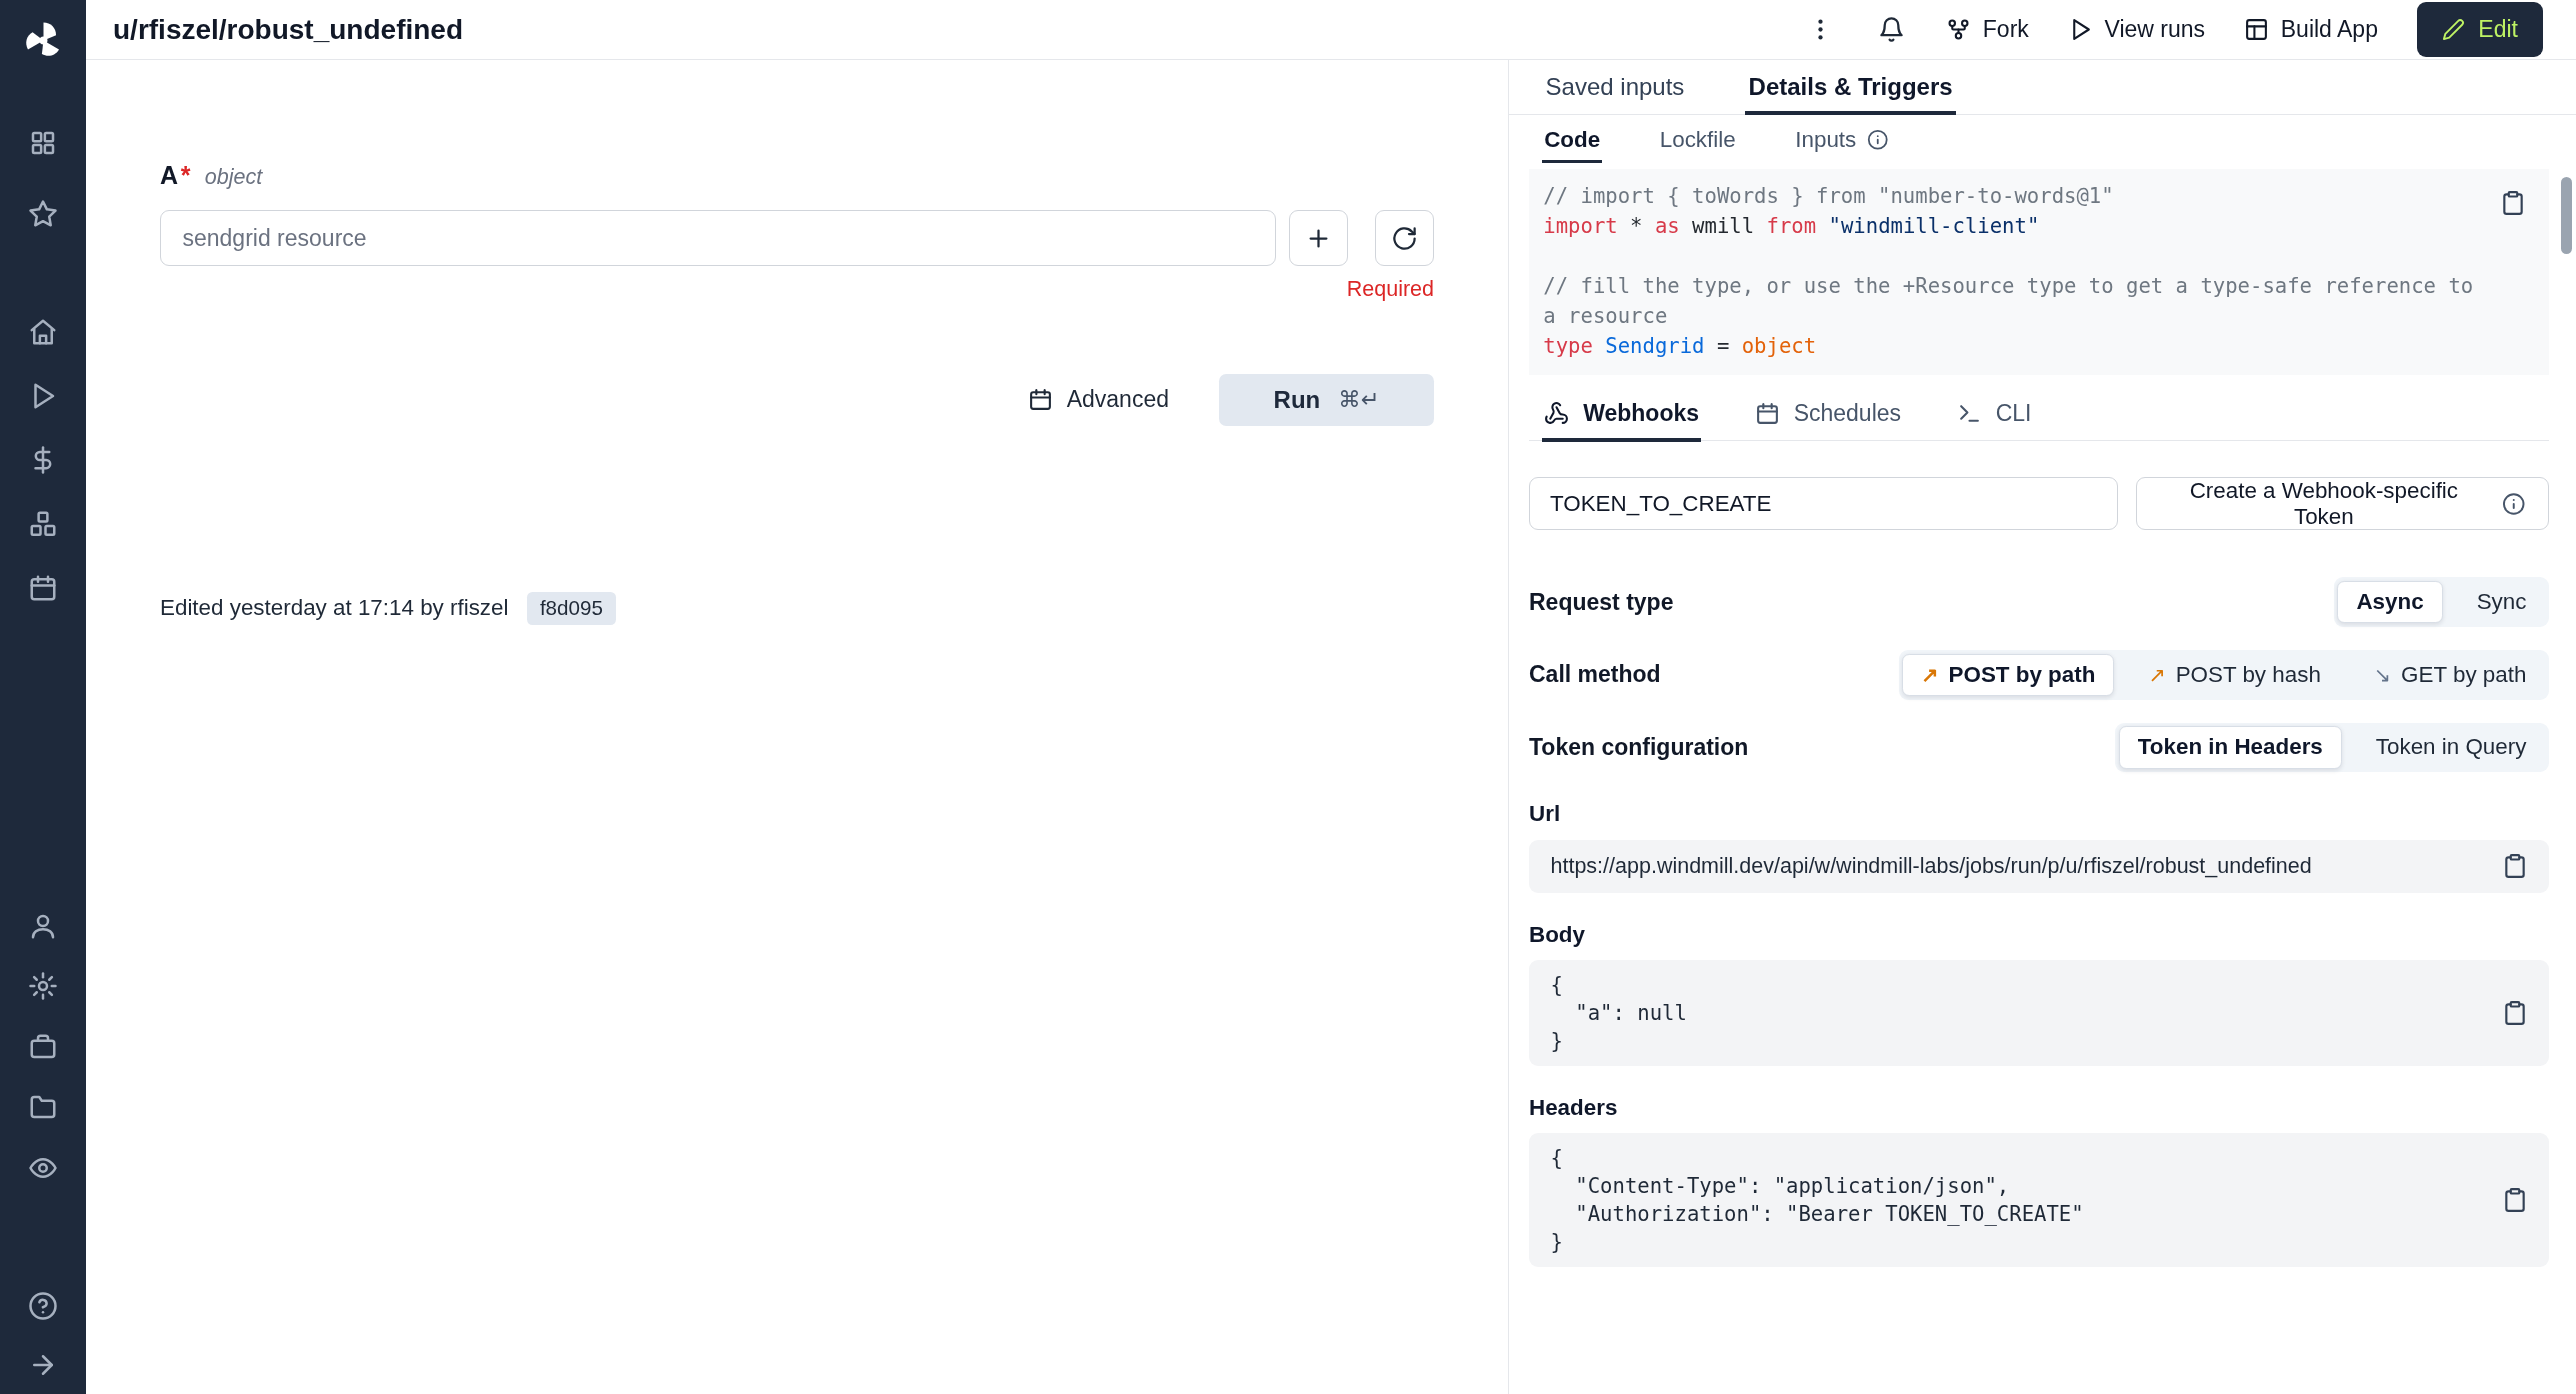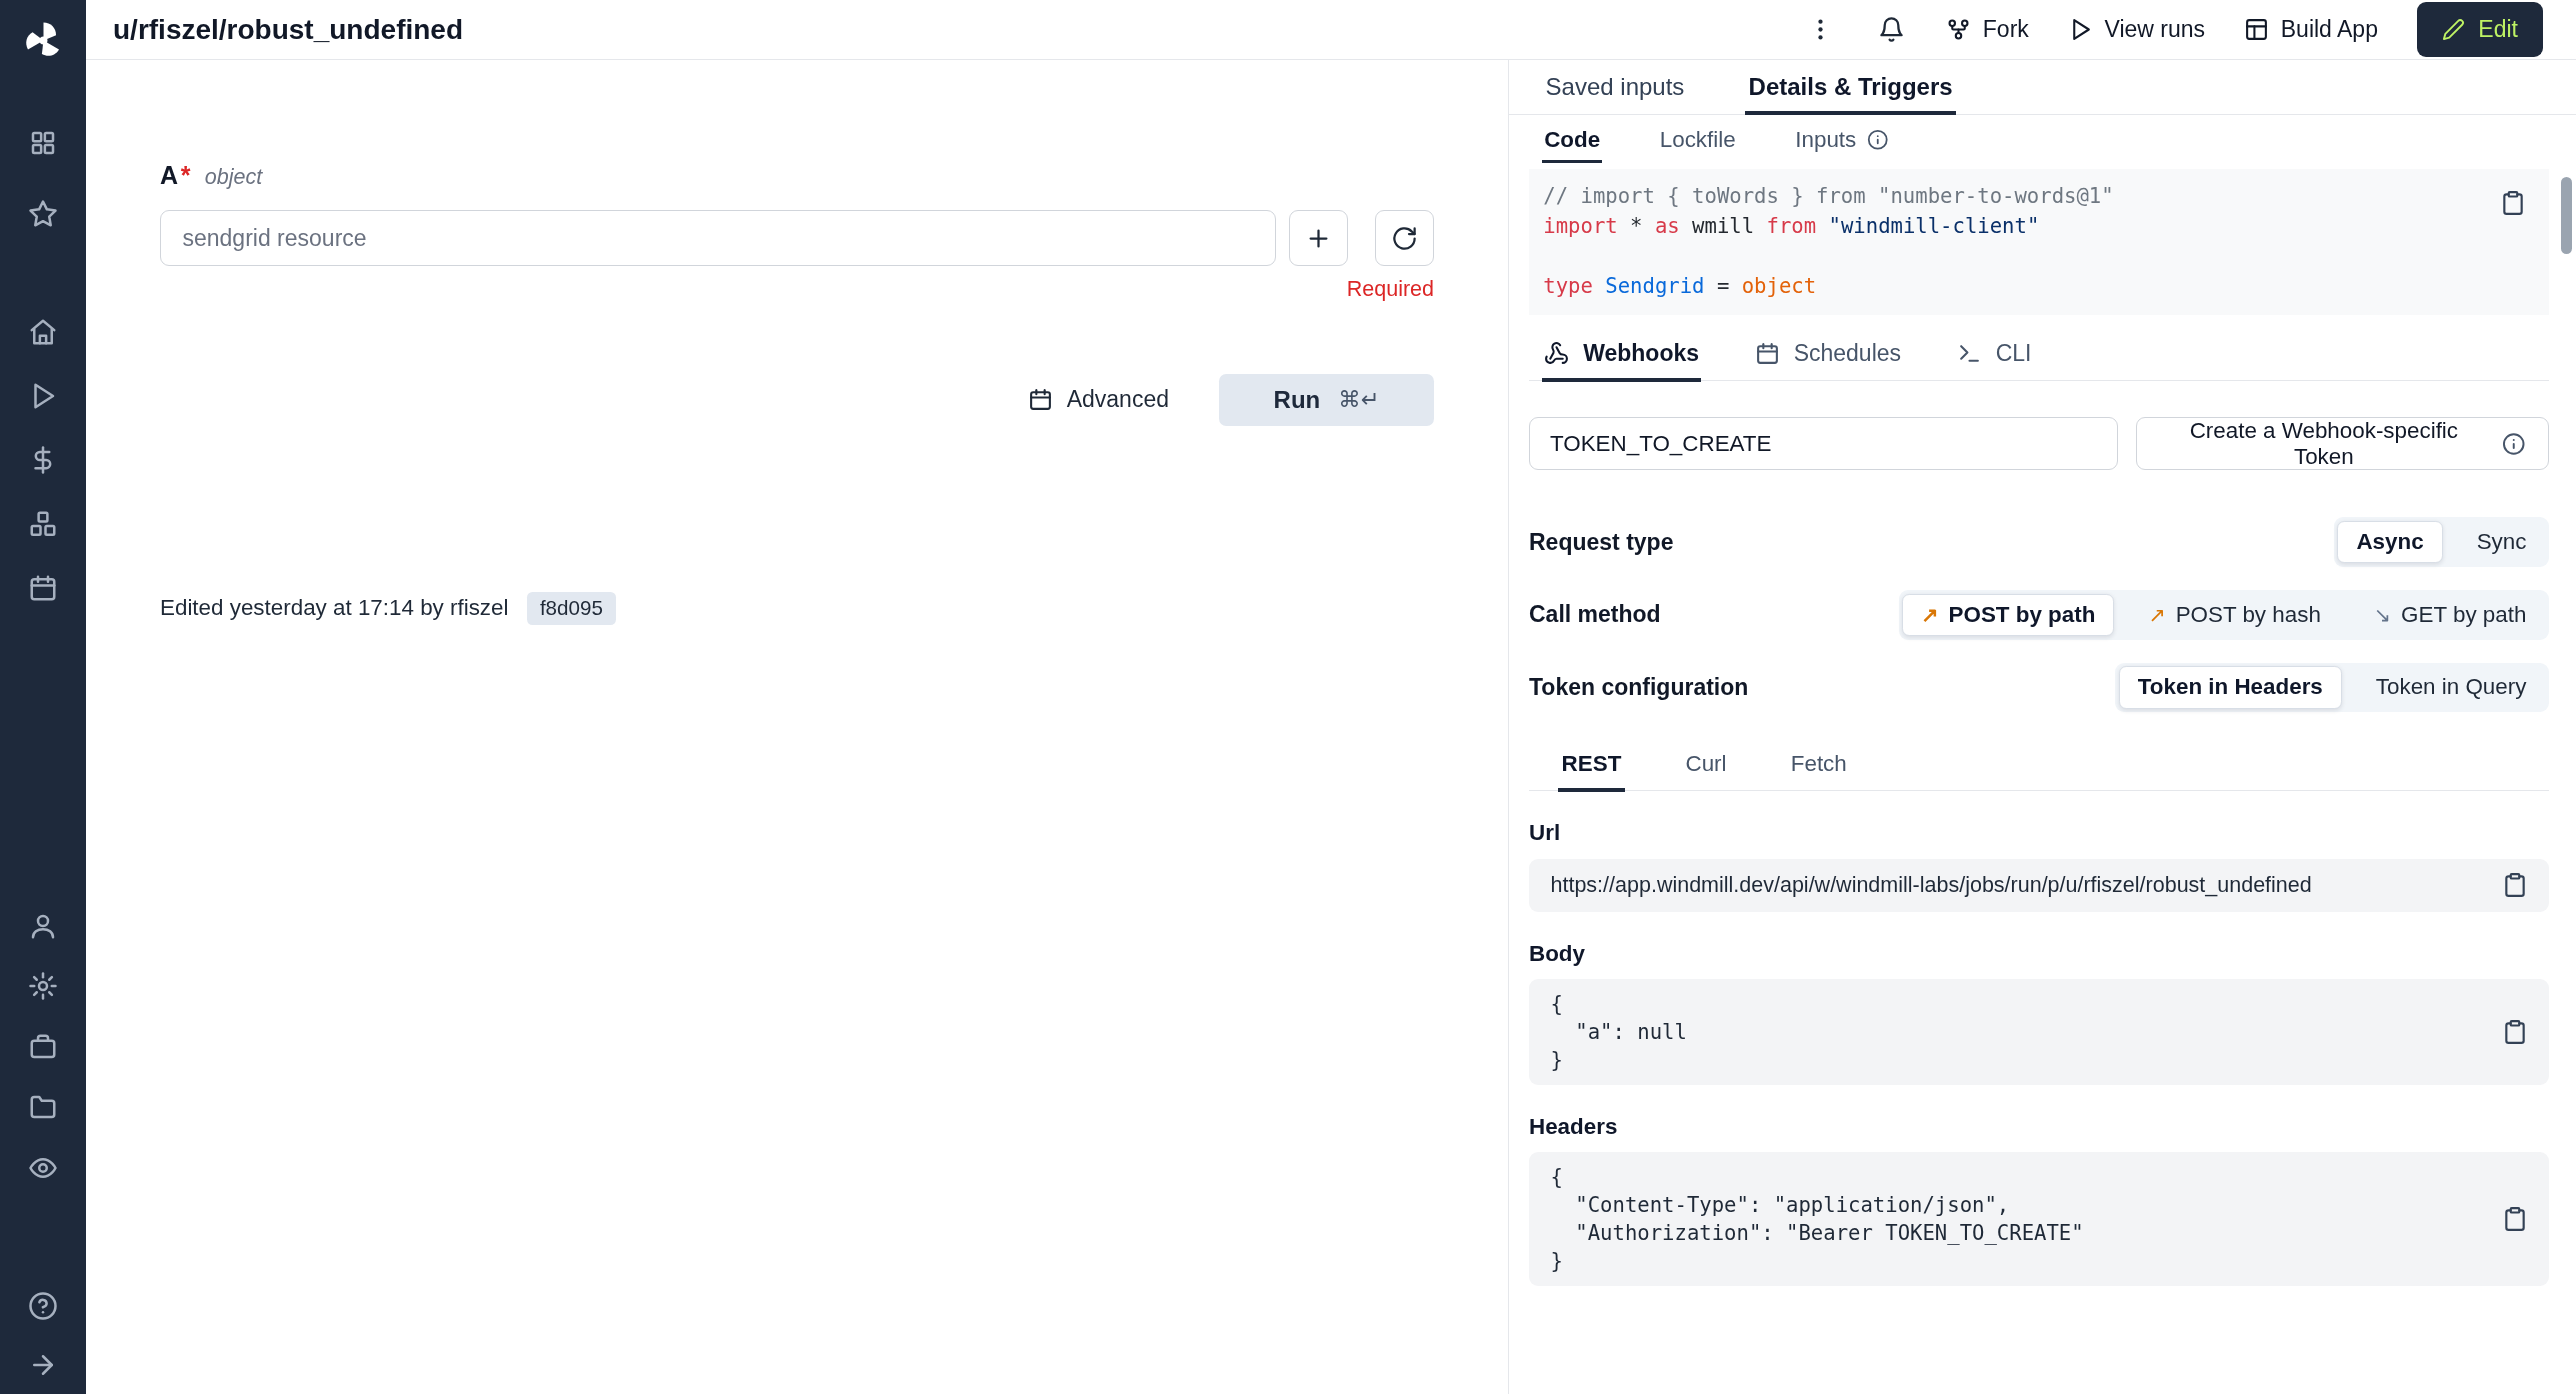--- a/index.html
+++ b/index.html
@@ -350,20 +350,21 @@
                   <path d="M12 8h.01"></path>
                 </svg>
             </div>
           </div>
 
           <div class="code-block">
             <div id="code-lines">
                 <div class="code-line"><span class="tok-com">// import { toWords } from "number-to-words@1"</span></div>
                 <div class="code-line"><span class="tok-kw">import</span><span class="tok-pl"> * </span><span class="tok-kw">as</span><span class="tok-pl"> wmill </span><span class="tok-kw">from</span><span class="tok-pl"> </span><span class="tok-str">"windmill-client"</span></div>
                 <div class="code-line">&nbsp;</div>
+                <div class="code-line"><span class="tok-com">// fill the type, or use the +Resource type to get a type-safe reference to a resource</span></div>
                 <div class="code-line"><span class="tok-kw">type</span><span class="tok-pl"> </span><span class="tok-type">Sendgrid</span><span class="tok-pl"> = </span><span class="tok-obj">object</span></div>
               </div>
             <button class="copy-btn">
               <svg viewBox="0 0 24 24" fill="none" stroke="currentColor" stroke-width="2" stroke-linecap="round" stroke-linejoin="round">
                   <rect x="8" y="2" width="8" height="4" rx="1"></rect>
                   <path d="M16 4h2a2 2 0 0 1 2 2v14a2 2 0 0 1-2 2H6a2 2 0 0 1-2-2V6a2 2 0 0 1 2-2h2"></path>
                 </svg>
             </button>
           </div>
 
@@ -433,25 +434,20 @@
           </div>
 
           <div class="opt-row">
             <div class="opt-label">Token configuration</div>
             <div class="seg">
               <div class="seg-item selected">Token in Headers</div>
               <div class="seg-item">Token in Query</div>
             </div>
           </div>
 
-          <div class="snippet-tabs">
-            <div class="stab active">REST</div>
-            <div class="stab">Curl</div>
-            <div class="stab">Fetch</div>
-          </div>
 
           <div class="box-label">Url</div>
           <div class="gray-box url-box">
             <span class="url-text">https://app.windmill.dev/api/w/windmill-labs/jobs/run/p/u/rfiszel/robust_undefined</span>
             <button class="clip-btn">
               <svg viewBox="0 0 24 24" fill="none" stroke="currentColor" stroke-width="2" stroke-linecap="round" stroke-linejoin="round">
                   <rect x="8" y="2" width="8" height="4" rx="1"></rect>
                   <path d="M16 4h2a2 2 0 0 1 2 2v14a2 2 0 0 1-2 2H6a2 2 0 0 1-2-2V6a2 2 0 0 1 2-2h2"></path>
                 </svg>
             </button>

